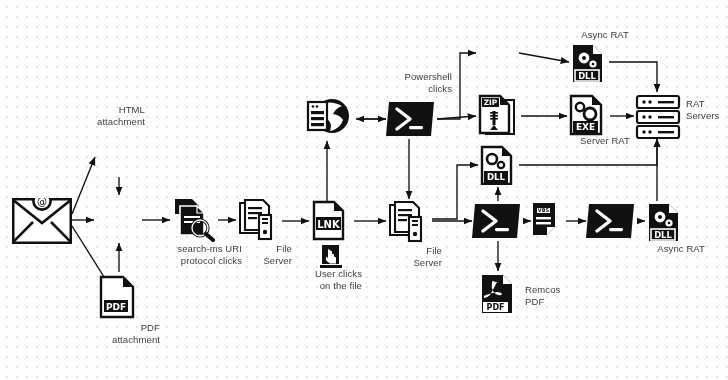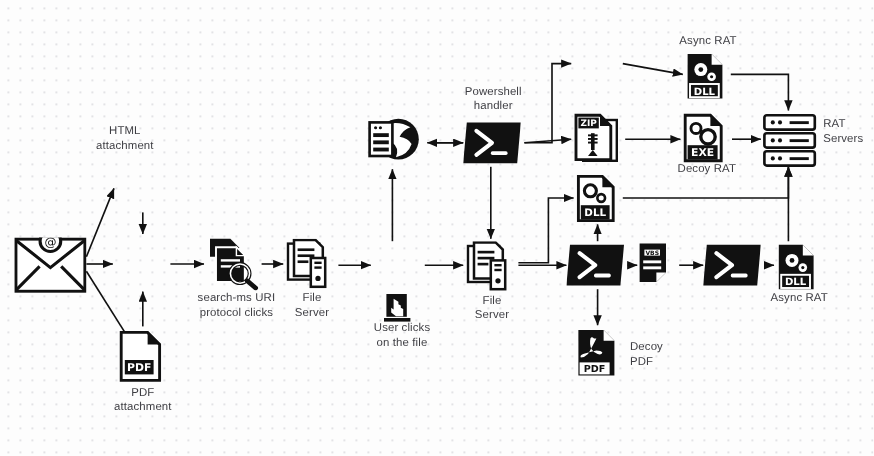--- a/index.html
+++ b/index.html
@@ -16,21 +16,21 @@
     background-image:radial-gradient(circle, #e3e3e6 1px, transparent 1.1px);
     background-size:10px 10px;
     background-position:2px 2px;
   }
   #edges{position:absolute;left:0;top:0;width:728px;height:380px;}
   .lbl{
     position:absolute;
     color:#3d3d42;
     font-size:9.5px;
     line-height:12px;
-    text-align:center;
+    text-align:right;
     white-space:pre-line;
     letter-spacing:.1px;
   }
   .lbl.left{text-align:left;}
   .node{position:absolute;}
   .node svg{display:block;}
 </style>
 </head>
 <body>
 
@@ -151,29 +151,37 @@
       <rect x="10" y="18" width="9" height="2.2" fill="#111"></rect>
       <rect x="21" y="16" width="12" height="24" fill="#fff" stroke="#111" stroke-width="2.1"></rect>
       <rect x="24" y="19" width="6" height="2" fill="#111"></rect>
       <rect x="24" y="23" width="6" height="2" fill="#111"></rect>
       <circle cx="27" cy="33" r="2.2" fill="#111"></circle>
     </svg>
   </div>
   <div class="lbl" style="left:228px;top:243px;width:64px">File
 Server</div>
 
+  <div class="node" style="left:310px;top:200px">
+    <svg width="42" height="42" viewBox="0 0 42 42">
+      <path d="M4,2 h20 l9,9 v28 h-29 z" fill="#fff" stroke="#111" stroke-width="2.4"></path>
+      <path d="M24,2 l9,9 h-9 z" fill="#111"></path>
+      <rect x="6" y="17" width="25" height="13" fill="#111"></rect>
+      <text x="18.5" y="27.5" font-size="10" font-weight="bold" font-family="DejaVu Sans, sans-serif" text-anchor="middle" fill="#fff">LNK</text>
+    </svg>
+  </div>
 
   <div class="node" style="left:319px;top:244px">
     <svg width="26" height="26" viewBox="0 0 26 26">
       <rect x="3" y="1" width="17" height="19" fill="#111"></rect>
       <path d="M9,5 v9 l-2,-1.5 v4 l4,3 h6 v-6 l-2,-1 v-2 l-2,-1 v-2 z" fill="#fff"></path>
       <rect x="1" y="21" width="22" height="3" fill="#111"></rect>
     </svg>
   </div>
-  <div class="lbl" style="left:296px;top:268px;width:78px">User clicks
+  <div class="lbl" style="left:284px;top:268px;width:78px">User clicks
 on the file</div>
 
   <div class="node" style="left:303px;top:94px">
     <svg width="50" height="46" viewBox="0 0 50 46">
       <circle cx="29" cy="22" r="17" fill="#111"></circle>
       <path d="M29,5 a17,17 0 0,1 0,34 a11,28 0 0,0 0,-34" fill="#fff" opacity="0"></path>
       <path d="M18,10 q11,-4 21,2 q-6,2 -9,8 q7,1 10,6 q-3,9 -13,11 q3,-8 -3,-12 q-7,1 -8,-7 q1,-5 2,-8 z" fill="#fff"></path>
       <rect x="5" y="8" width="19" height="28" fill="#fff" stroke="#111" stroke-width="2.2"></rect>
       <circle cx="10" cy="12.5" r="1.3" fill="#111"></circle>
       <circle cx="14" cy="12.5" r="1.3" fill="#111"></circle>
@@ -184,21 +192,21 @@
   </div>
 
   <div class="node" style="left:386px;top:101px">
     <svg width="48" height="36" viewBox="0 0 48 36">
       <path d="M3,1 h45 l-3,34 h-45 z" fill="#111"></path>
       <path d="M11,8 L24,18 L11,28" fill="none" stroke="#fff" stroke-width="3.4" stroke-linecap="round" stroke-linejoin="round"></path>
       <rect x="23" y="25" width="14" height="3.2" fill="#fff" rx="1.4"></rect>
     </svg>
   </div>
   <div class="lbl" style="left:370px;top:71px;width:82px">Powershell
-handler</div>
+clicks</div>
 
   <div class="node" style="left:388px;top:201px">
     <svg width="44" height="42" viewBox="0 0 44 42">
       <rect x="2" y="4" width="26" height="30" fill="#fff" stroke="#111" stroke-width="2"></rect>
       <path d="M7,1 h18 l6,6 v24 h-24 z" fill="#fff" stroke="#111" stroke-width="2.1"></path>
       <rect x="10" y="8" width="14" height="2.2" fill="#111"></rect>
       <rect x="10" y="13" width="14" height="2.2" fill="#111"></rect>
       <rect x="10" y="18" width="9" height="2.2" fill="#111"></rect>
       <rect x="21" y="16" width="12" height="24" fill="#fff" stroke="#111" stroke-width="2.1"></rect>
       <rect x="24" y="19" width="6" height="2" fill="#111"></rect>
@@ -242,21 +250,21 @@
       <path d="M23,2 l9,9 h-9 z" fill="#111"></path>
       <rect x="5" y="4" width="17" height="9" fill="#111"></rect>
       <text x="13.5" y="11.4" font-size="7.4" font-weight="bold" font-family="DejaVu Sans, sans-serif" text-anchor="middle" fill="#fff">ZIP</text>
       <rect x="15.5" y="17" width="3" height="14" fill="#111"></rect>
       <rect x="13" y="18" width="8" height="1.6" fill="#111"></rect>
       <rect x="13" y="21" width="8" height="1.6" fill="#111"></rect>
       <rect x="13" y="24" width="8" height="1.6" fill="#111"></rect>
       <path d="M17,31 l4,5 h-8 z" fill="#111"></path>
     </svg>
   </div>
-  <div class="lbl" style="left:548px;top:135px;width:82px">Decoy RAT</div>
+  <div class="lbl" style="left:548px;top:135px;width:82px">Server RAT</div>
 
   <div class="node" style="left:479px;top:145px">
     <svg width="40" height="40" viewBox="0 0 40 40">
       <path d="M3,2 h20 l9,9 v28 h-29 z" fill="#fff" stroke="#111" stroke-width="2.4"></path>
       <path d="M23,2 l9,9 h-9 z" fill="#111"></path>
       <circle cx="13" cy="14" r="5" fill="none" stroke="#111" stroke-width="2.6"></circle>
       <circle cx="22" cy="20" r="3.2" fill="none" stroke="#111" stroke-width="2.2"></circle>
       <rect x="5" y="26" width="24" height="12" fill="#111"></rect>
       <text x="17" y="35.4" font-size="8.6" font-weight="bold" font-family="DejaVu Sans, sans-serif" text-anchor="middle" fill="#fff">DLL</text>
     </svg>
@@ -324,16 +332,16 @@
 
   <div class="node" style="left:479px;top:273px">
     <svg width="42" height="44" viewBox="0 0 42 44">
       <path d="M3,2 h21 l9,9 v29 h-30 z" fill="#111"></path>
       <path d="M24,2 l9,9 h-9 z" fill="#fff"></path>
       <path d="M18,9 q-4,8 -7,13 q-3,3 -6,3 q-1,-2 2,-3 q6,-2 11,-3 q4,0 5,2 q-1,2 -4,1 q-3,-1 -5,-4 q-2,-4 -1,-9 q1,-2 3,0 z" fill="#fff"></path>
       <rect x="4" y="29" width="25" height="10" fill="#fff"></rect>
       <text x="16.5" y="37" font-size="8" font-weight="bold" font-family="DejaVu Sans, sans-serif" text-anchor="middle" fill="#111">PDF</text>
     </svg>
   </div>
-  <div class="lbl left" style="left:525px;top:284px;width:56px">Decoy
+  <div class="lbl left" style="left:525px;top:284px;width:56px">Remcos
 PDF</div>
 
 </div>
 
 </body></html>

